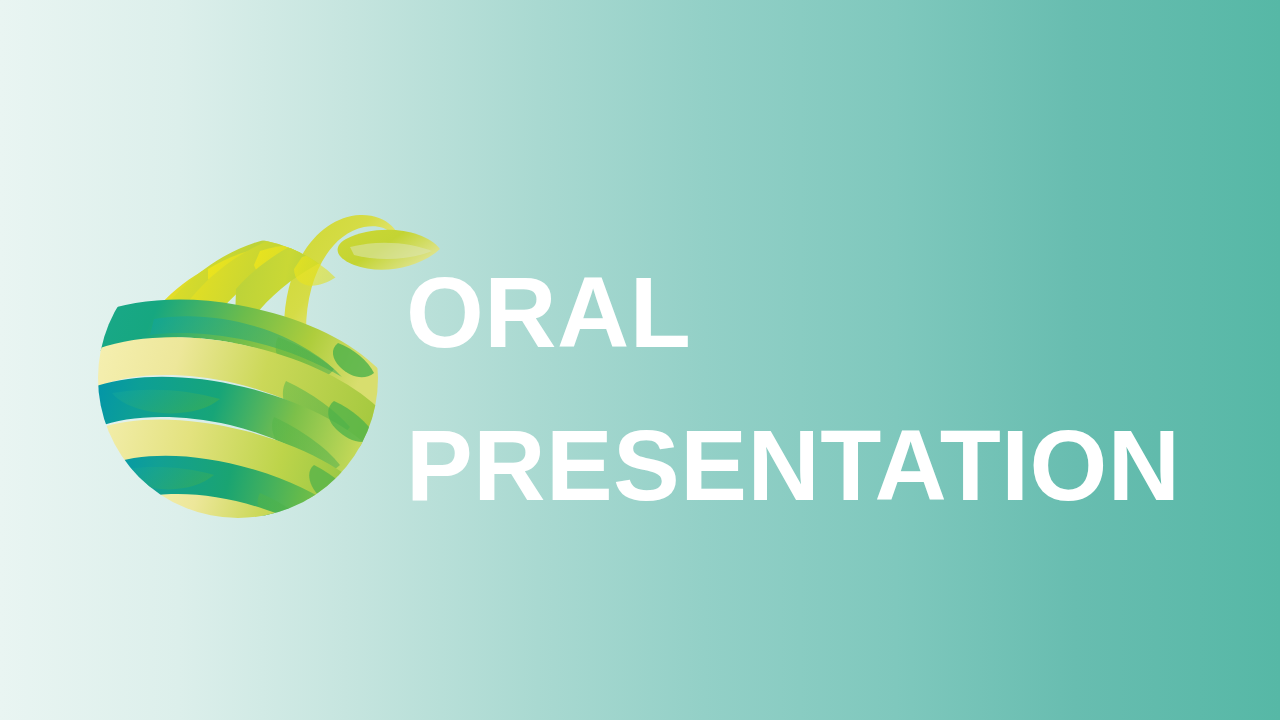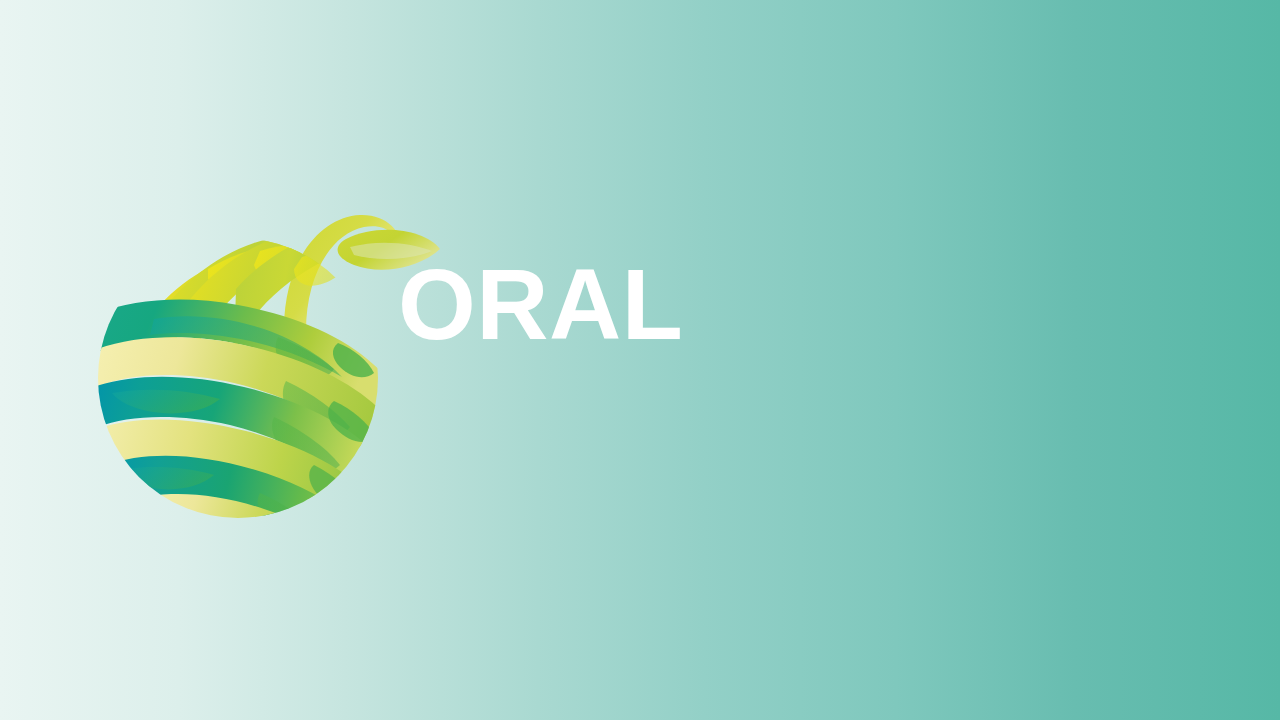--- a/index.html
+++ b/index.html
@@ -51,21 +51,21 @@
   }
 
   .title-line {
     display: block;
     color: #ffffff;
     font-weight: 700;
     font-size: 100px;
     line-height: 145px;
     letter-spacing: 0.5px;
     white-space: nowrap;
-    margin: 0;
+    margin: 8px;
     padding: 0;
   }
 </style>
 </head>
 <body>
 
 <div id="slide">
 
   <div id="logo-wrap">
     <svg viewBox="0 0 300 316" xmlns="http://www.w3.org/2000/svg">
@@ -260,15 +260,16 @@
         <path d="M246,198 C264,206 280,220 288,234 C276,244 260,238 248,226
                  C238,216 238,204 246,198 Z" fill="#4bb14a" opacity="0.75"></path>
         <path d="M226,262 C246,272 264,288 272,302 C260,312 244,306 232,294
                  C220,282 218,268 226,262 Z" fill="#4bb14a" opacity="0.7"></path>
       </g>
     </svg>
   </div>
 
   <div id="title-block">
     <span class="title-line">ORAL</span>
+    <span class="title-line">PRESENTATION</span>
   </div>
 
 </div>
 
 </body></html>

